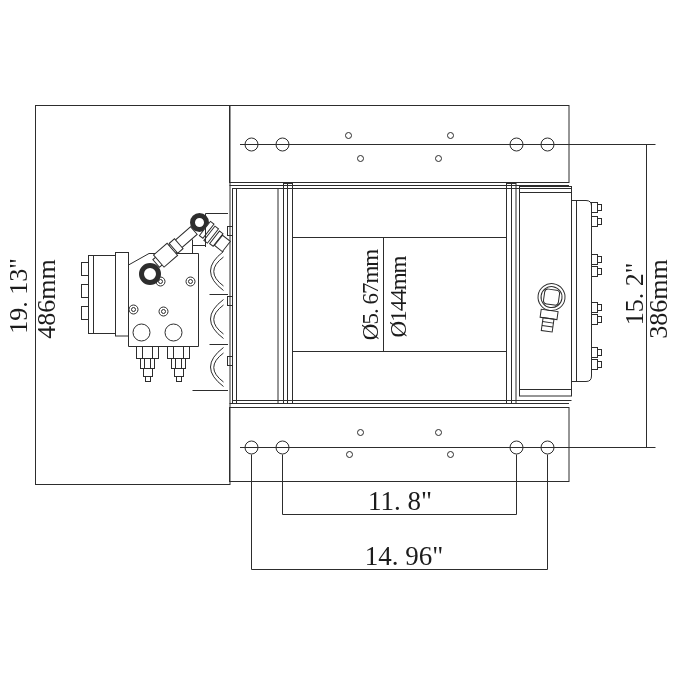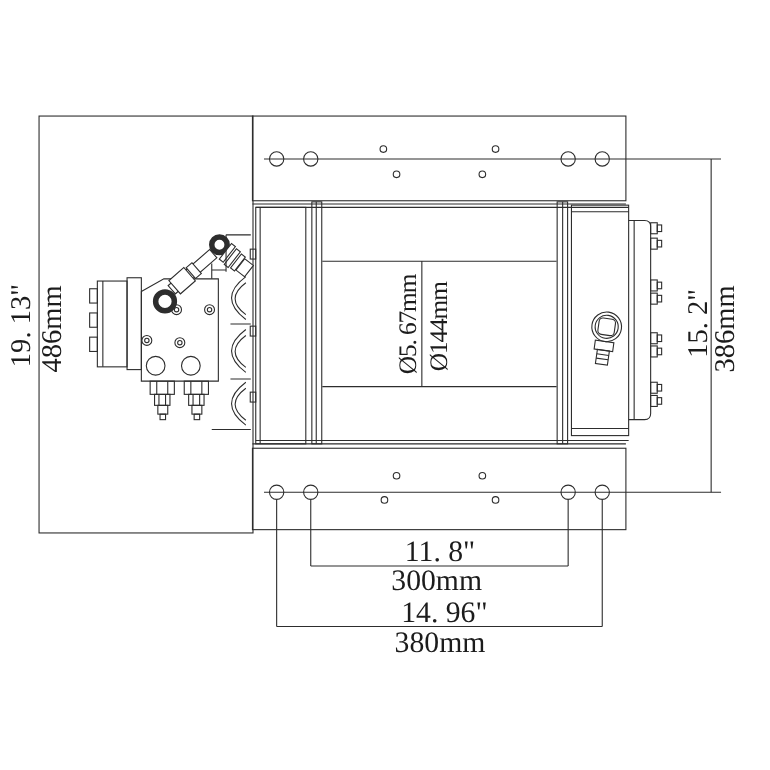--- a/index.html
+++ b/index.html
@@ -169,18 +169,16 @@
   <div class="dim rot s26" style="left:-61px;top:282px;">19. 13"</div>
   <div class="dim rot s26" style="left:-33px;top:285px;">486mm</div>
 
   <div class="dim rot s26" style="left:555px;top:280px;">15. 2"</div>
   <div class="dim rot s26" style="left:579px;top:285px;">386mm</div>
 
   <div class="dim rot s23" style="left:291px;top:281px;">Ø5. 67mm</div>
   <div class="dim rot s23" style="left:319px;top:283px;">Ø144mm</div>
 
   <div class="dim" style="left:320px;top:487px;">11. 8"</div>
-  <div class="dim" style="left:317px;top:513px;">300mm</div>
 
   <div class="dim" style="left:324px;top:542px;">14. 96"</div>
-  <div class="dim" style="left:320px;top:570px;">380mm</div>
 
 </div>
 
 </body></html>

